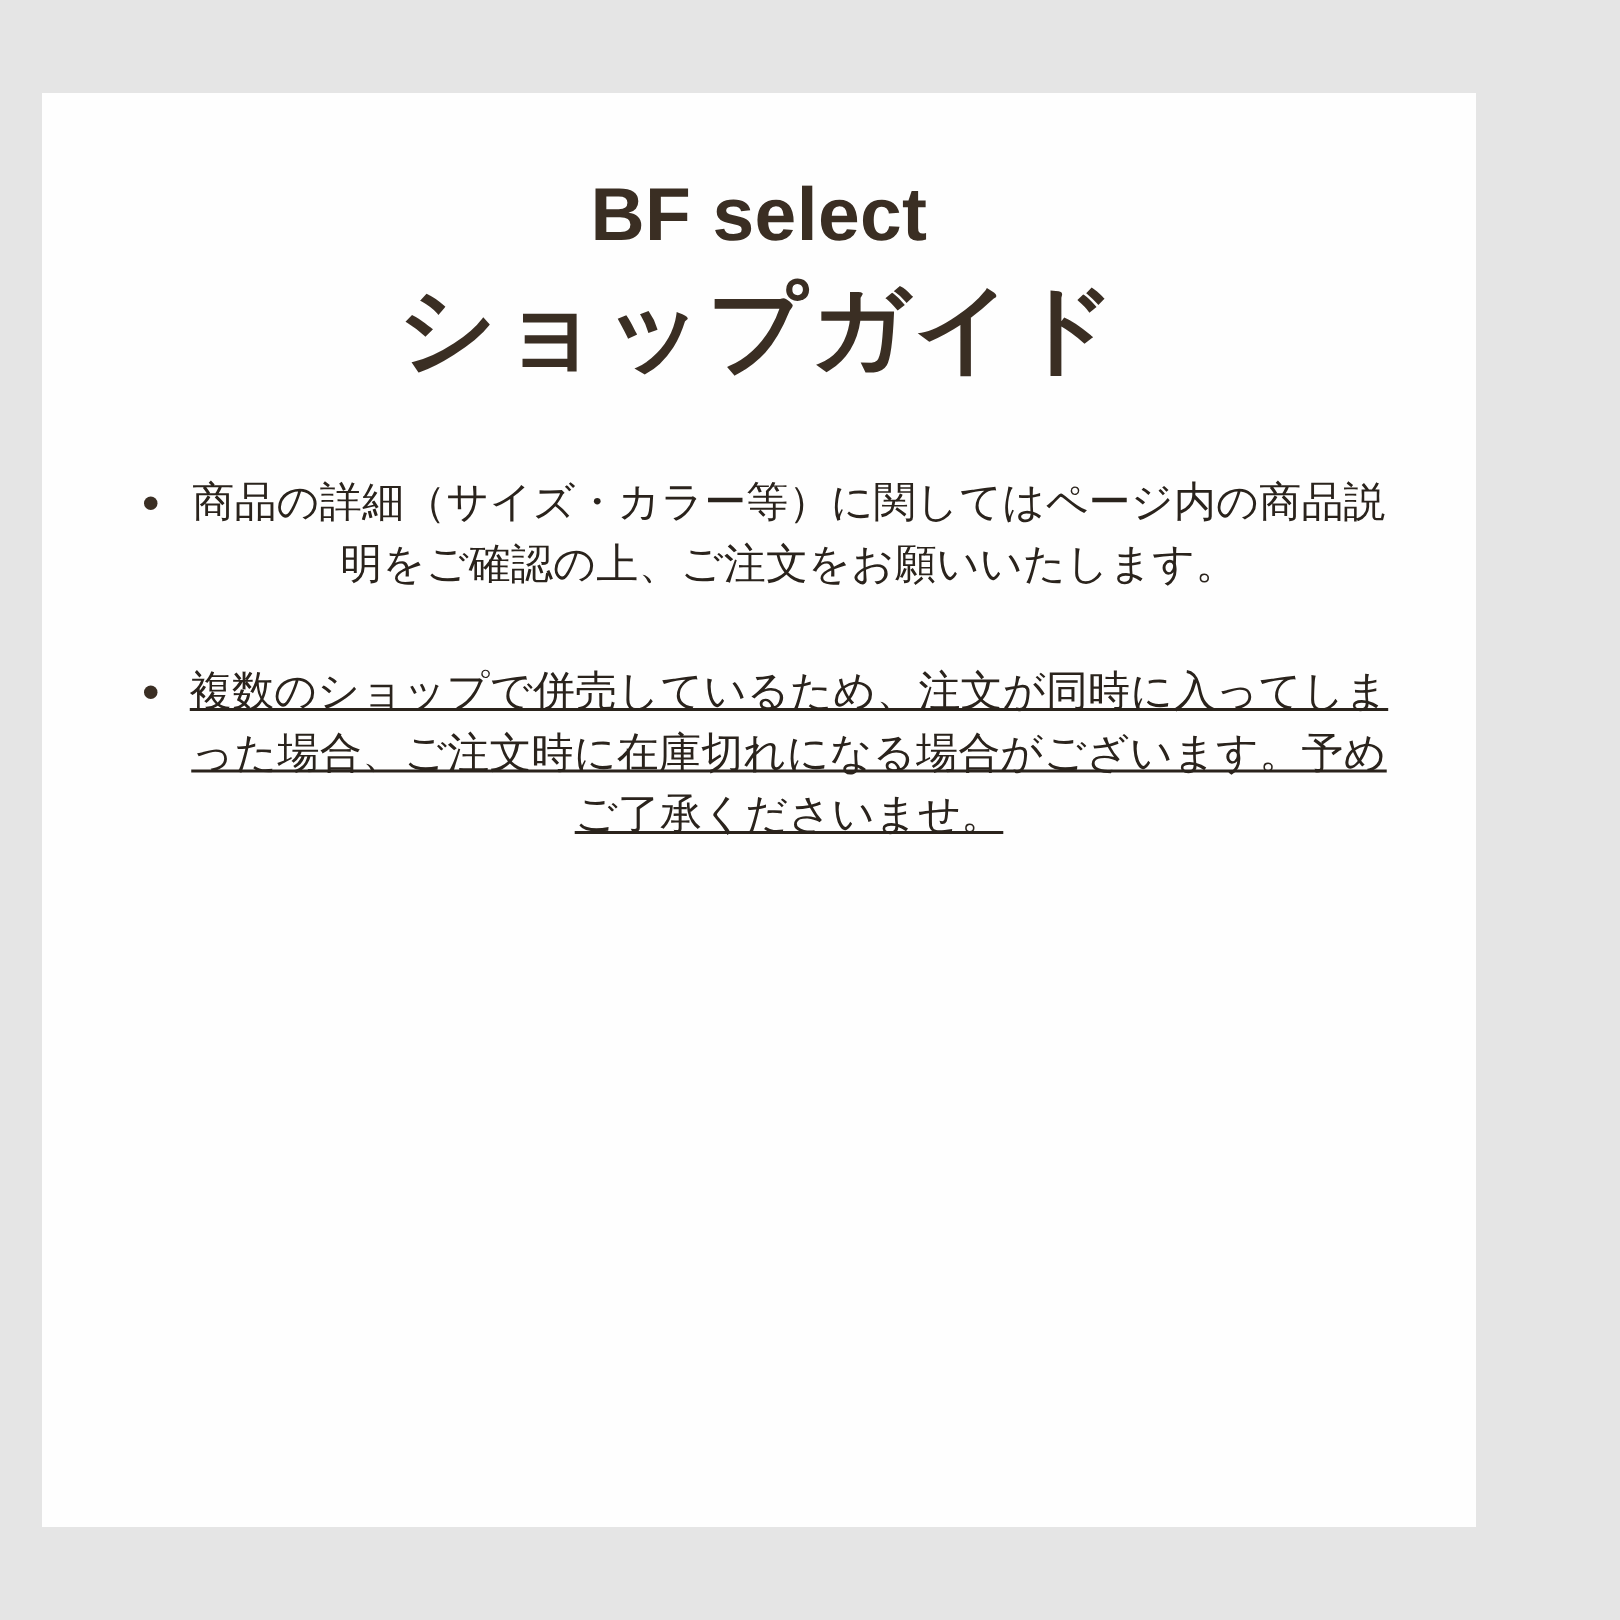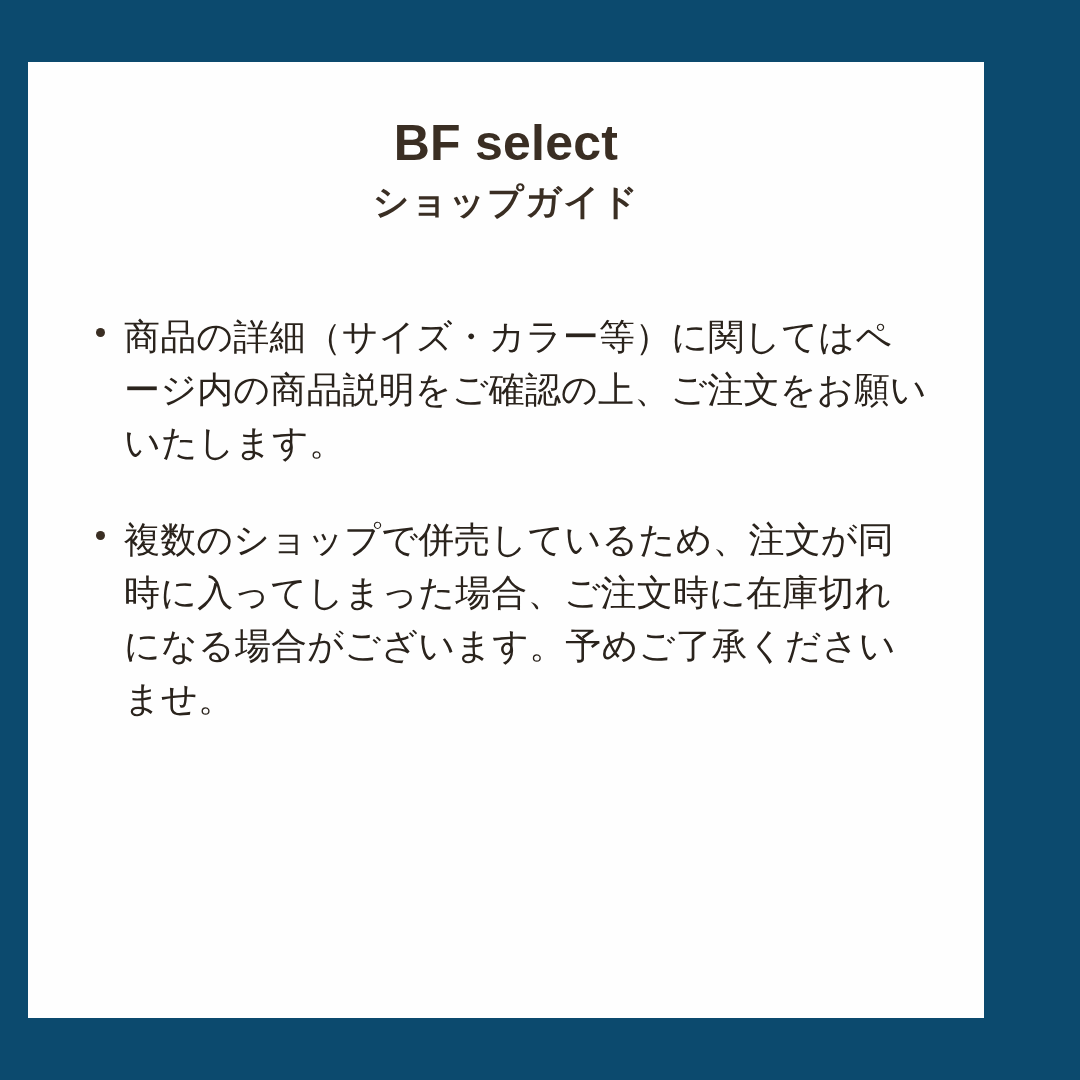--- a/index.html
+++ b/index.html
@@ -48,42 +48,41 @@
     line-height: 1.18;
     margin: 0;
   }
 
   .title-line-main {
     font-size: 50px;
     letter-spacing: 0.005em;
   }
 
   .title-line-sub {
-    font-size: 36px;
+    font-size: 65px;
     letter-spacing: 0.035em;
     margin-top: 8px;
   }
 
   
   .notice-list {
     list-style: none;
     margin: 0;
     padding: 56px 56px 0 68px;
   }
 
   .notice-item {
     position: relative;
     padding-left: 28px;
     margin-bottom: 44px;
     color: #2a231c;
-    font-size: 36px;
+    font-size: 28px;
     line-height: 1.47;
     letter-spacing: 0.004em;
-    text-align: left;
-    margin-top: 32px;
+    text-align: center;
   }
 
   .notice-item:last-child {
     margin-bottom: 0;
   }
 
   .notice-bullet {
     position: absolute;
     left: 0;
     top: 17px;
@@ -94,33 +93,33 @@
     display: block;
   }
 
   .notice-text {
     display: block;
   }
 </style>
 </head>
 <body style="background: rgb(11, 74, 168);">
 
-<div class="guide-frame" style="background: #0c4a6e; padding-left: 28px;">
+<div class="guide-frame" style="background: #e5e5e5; padding-left: 28px;">
   <div class="guide-card" style="background: rgb(254, 254, 254);">
 
     <div class="title-block">
       <h1 class="title-line title-line-main" style="color: rgb(58, 46, 35);">BF select</h1>
       <h2 class="title-line title-line-sub" style="color: rgb(58, 46, 35);">ショップガイド</h2>
     </div>
 
     <ul class="notice-list">
       <li class="notice-item" style="color: rgb(42, 35, 28);">
         <span class="notice-bullet" style="background: rgb(58, 46, 35);"></span>
         <span class="notice-text">商品の詳細（サイズ・カラー等）に関してはページ内の商品説明をご確認の上、ご注文をお願いいたします。</span>
       </li>
-      <li class="notice-item" style="color: rgb(42, 35, 28);">
+      <li class="notice-item" style="color: rgb(42, 35, 28); text-decoration: underline;">
         <span class="notice-bullet" style="background: rgb(58, 46, 35);"></span>
         <span class="notice-text">複数のショップで併売しているため、注文が同時に入ってしまった場合、ご注文時に在庫切れになる場合がございます。予めご了承くださいませ。</span>
       </li>
     </ul>
 
   </div>
 </div>
 
 </body></html>

